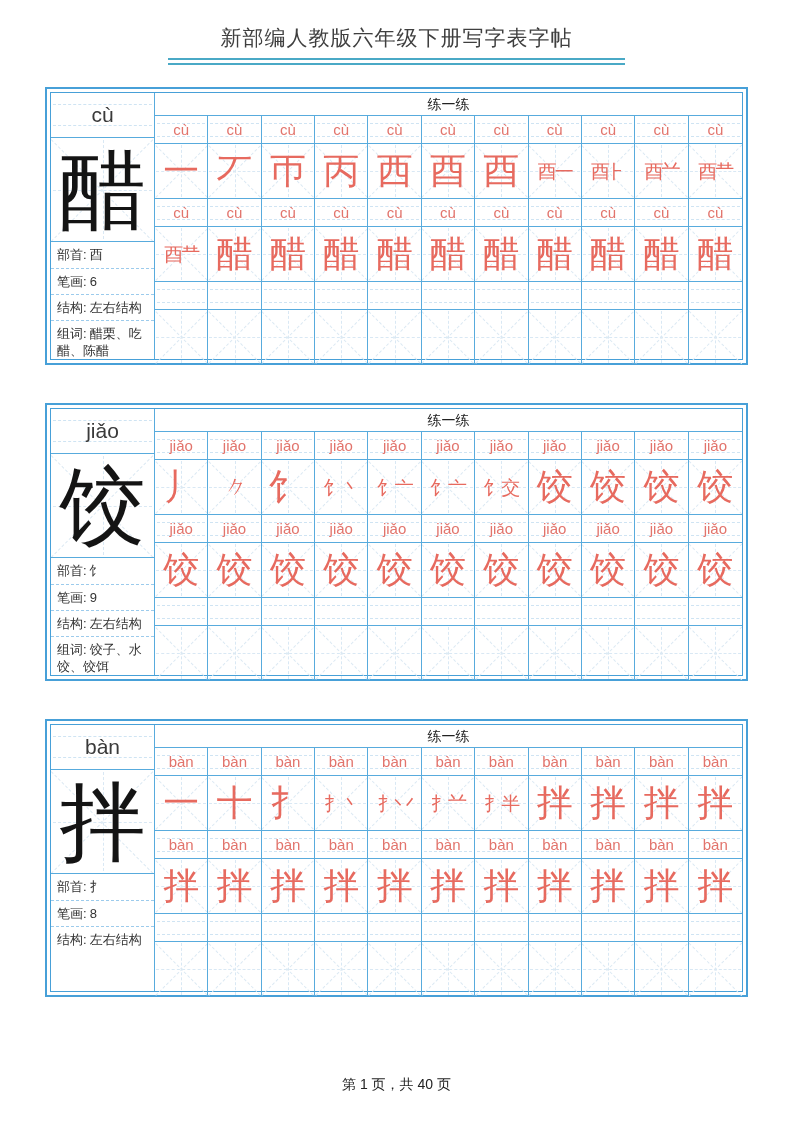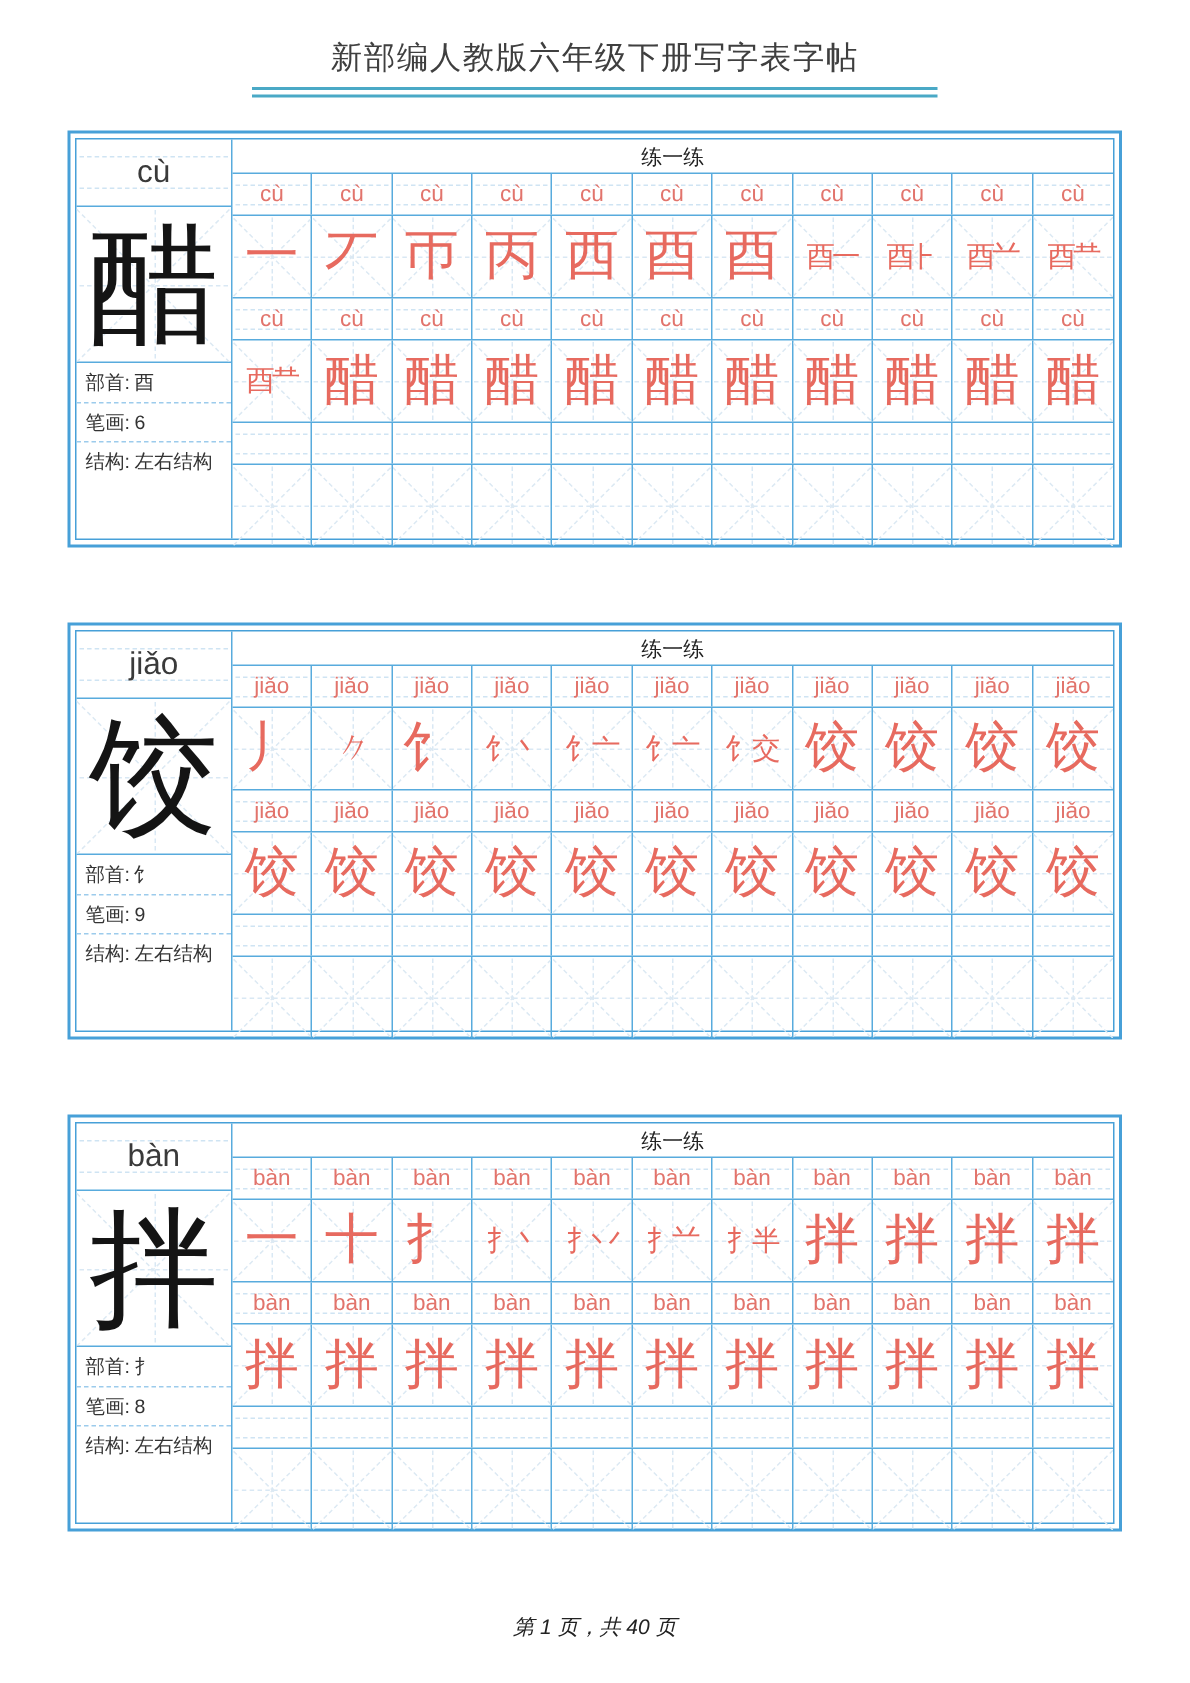--- a/index.html
+++ b/index.html
@@ -2,21 +2,21 @@
 <html><head>
 <meta charset="utf-8">
 <style>
   html,body{margin:0;padding:0;background:#ffffff;}
   body{width:793px;height:1122px;position:relative;font-family:"Liberation Sans",sans-serif;overflow:hidden;}
 
   .page-title{margin:24px 0 0 0;text-align:center;font-size:21px;letter-spacing:1px;color:#3f3f3f;font-weight:400;}
   .title-rule{width:457px;height:3px;margin:6px auto 0 auto;border-top:2px solid #4aa9c6;border-bottom:2px solid #4aa9c6;}
 
   .card{width:703px;margin:22px 0 0 45px;border:2px solid #47a0d8;padding:3px;box-sizing:border-box;background:#fff;}
-  .card + .card{margin-top:50px;}
+  .card + .card{margin-top:38px;}
   .card-inner{border:1px solid #47a0d8;height:266px;display:flex;}
 
   
   .left-col{width:104px;flex:0 0 104px;border-right:1px solid #58abdd;display:flex;flex-direction:column;box-sizing:border-box;}
   .pinyin-box{height:44px;flex:0 0 44px;border-bottom:1px solid #58abdd;position:relative;display:flex;align-items:center;justify-content:center;}
   .pinyin-box .py-main{font-size:21px;color:#3a3a3a;position:relative;z-index:2;background:transparent;}
   .pg-line{position:absolute;left:2px;right:2px;border-top:1px dashed #cfe4f3;z-index:1;}
   .bigchar-box{height:103px;flex:0 0 103px;border-bottom:1px solid #58abdd;position:relative;display:flex;align-items:center;justify-content:center;overflow:hidden;}
   .bigchar{font-family:"DejaVu Serif",serif;font-size:86px;line-height:1;color:#141414;position:relative;z-index:2;}
   .mz-h{position:absolute;top:50%;left:2%;width:96%;border-top:1px dashed #d9e8f4;z-index:1;}
@@ -38,21 +38,21 @@
   .p-row.pinyin{flex:0 0 27px;height:27px;}
   .p-row.chars{flex:0 0 54px;height:54px;}
   .p-row:last-child.chars{height:auto;}
   .cell{position:relative;border-right:1px solid #58abdd;overflow:hidden;display:flex;align-items:center;justify-content:center;}
   .cell:last-child{border-right:none;}
   .cell .py{font-size:15px;color:#e2746c;position:relative;z-index:2;}
   .cell .glyph{position:relative;z-index:2;color:#e76a5f;font-family:"DejaVu Sans",sans-serif;line-height:1;}
   .cell .glyph.single{font-size:36px;}
   .cell .glyph.multi{font-size:19px;letter-spacing:-2px;}
 
-  .page-footer{position:absolute;left:0;right:0;top:1076px;text-align:center;font-size:14px;color:#222;font-style:italic;}
+  .page-footer{position:absolute;left:0;right:0;top:1076px;text-align:center;font-size:14px;color:#222;}
 </style>
 </head>
 <body>
 
 <div class="page-title">新部编人教版六年级下册写字表字帖</div>
 <div class="title-rule"></div>
 
 <div class="card">
   <div class="card-inner">
     <div class="left-col">
@@ -73,20 +73,21 @@
           <span class="info-value">酉</span>
         </div>
       <div class="info-row">
           <span class="info-label">笔画:</span>
           <span class="info-value">6</span>
         </div>
       <div class="info-row">
           <span class="info-label">结构:</span>
           <span class="info-value">左右结构</span>
         </div>
+      <div class="info-row words"><span class="info-label">组词:</span><span class="info-value">醋栗、吃醋、陈醋</span></div>
     </div>
     <div class="right-col">
       <div class="practice-header">练一练</div>
       <div class="p-row pinyin">
           <div class="cell">
             <div class="pg-line" style="top: 7px;"></div>
             <div class="pg-line" style="top: 20px;"></div>
             <span class="py">cù</span>
           </div>
           <div class="cell">
@@ -504,20 +505,21 @@
           <span class="info-value">饣</span>
         </div>
       <div class="info-row">
           <span class="info-label">笔画:</span>
           <span class="info-value">9</span>
         </div>
       <div class="info-row">
           <span class="info-label">结构:</span>
           <span class="info-value">左右结构</span>
         </div>
+      <div class="info-row words"><span class="info-label">组词:</span><span class="info-value">饺子、水饺、饺饵</span></div>
     </div>
     <div class="right-col">
       <div class="practice-header">练一练</div>
       <div class="p-row pinyin">
           <div class="cell">
             <div class="pg-line" style="top: 7px;"></div>
             <div class="pg-line" style="top: 20px;"></div>
             <span class="py">jiǎo</span>
           </div>
           <div class="cell">

